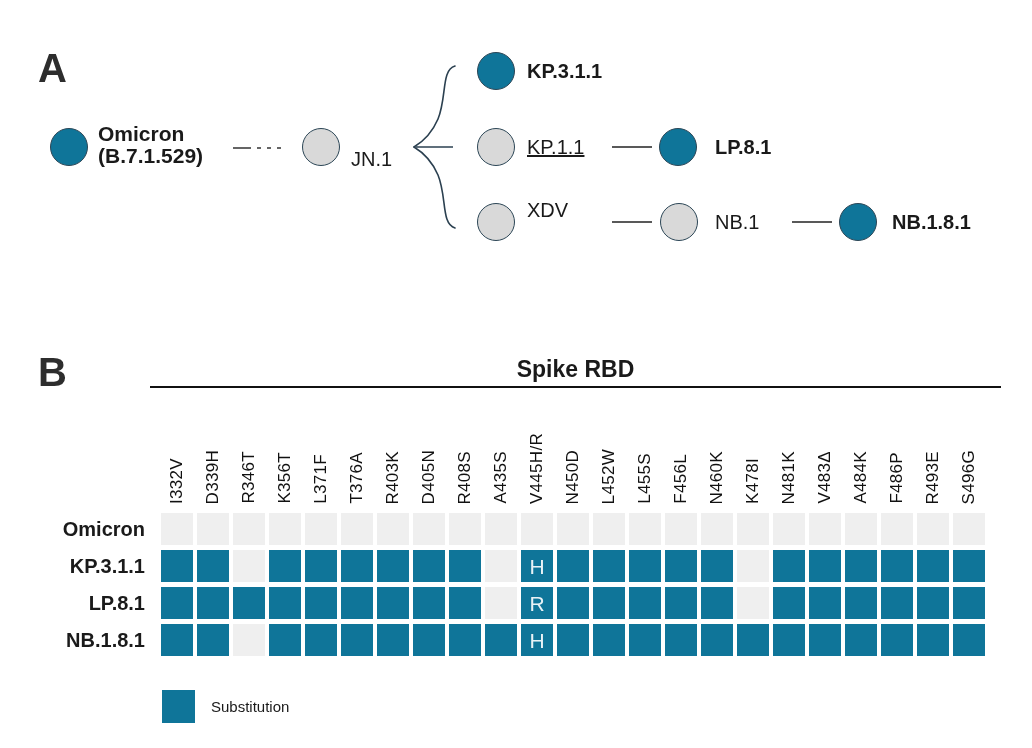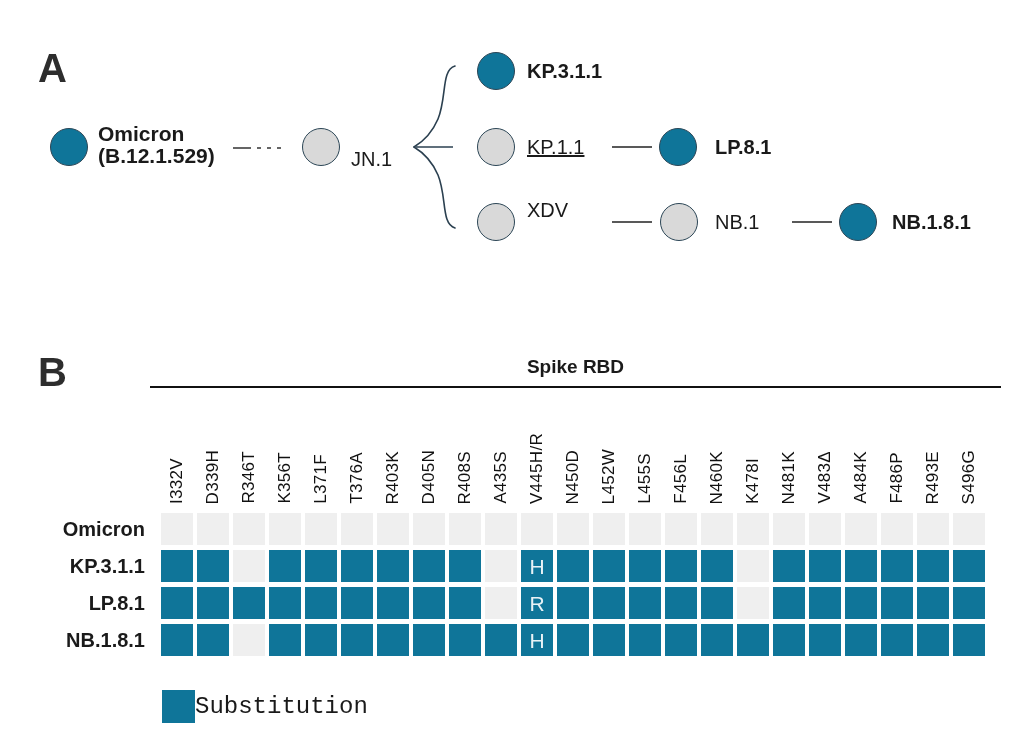--- a/index.html
+++ b/index.html
@@ -20,39 +20,39 @@
   
   .node{position:absolute;width:38px;height:38px;border-radius:50%;border:1.5px solid var(--node-border);}
   .node.teal{background:var(--accent);}
   .node.gray{background:var(--node-gray);}
   .node-label{position:absolute;font-size:20px;line-height:26px;white-space:nowrap;}
   .node-label.bold{font-weight:bold;}
   .root-label{position:absolute;font-size:21px;line-height:22px;font-weight:bold;white-space:nowrap;}
   #lineage-svg{position:absolute;left:0;top:0;width:1032px;height:320px;}
 
   
-  .spike-title{position:absolute;left:150px;top:356px;width:851px;text-align:center;font-size:19px;font-weight:bold;}
+  .spike-title{position:absolute;left:150px;top:356px;width:851px;text-align:center;font-size:23px;font-weight:bold;}
   .spike-rule{position:absolute;left:150px;top:386px;width:851px;height:2px;background:#111;}
 
   .col-labels{position:absolute;left:161px;top:390px;width:824px;height:114px;display:flex;gap:4px;}
   .col-label-wrap{flex:0 0 32px;width:32px;display:flex;align-items:flex-end;justify-content:center;}
   .col-label-wrap span{writing-mode:vertical-rl;transform:rotate(180deg);font-size:17px;letter-spacing:0.3px;white-space:nowrap;color:#111;}
 
   .row-labels{position:absolute;left:0;top:513px;width:145px;}
   .row-label{height:32px;margin-bottom:5px;line-height:32px;text-align:right;font-weight:bold;font-size:20px;white-space:nowrap;}
 
   .grid{position:absolute;left:161px;top:513px;}
   .grid-row{display:flex;gap:4px;margin-bottom:5px;}
   .cell{width:32px;height:32px;background:var(--empty-cell);display:flex;align-items:center;justify-content:center;
         color:#e8f2f6;font-size:21px;line-height:1;}
   .cell.filled{background:var(--accent);}
 
   .legend{position:absolute;left:162px;top:690px;display:flex;align-items:center;}
   .legend-swatch{width:33px;height:33px;background:var(--accent);}
-  .legend-label{margin-left:0;font-size:24px;font-family:Liberation Mono, monospace;}
+  .legend-label{margin-left:16px;font-size:15px;}
 </style>
 </head>
 <body>
 
 <div id="page">
 
   <section>
     <div class="panel-letter" style="left:38px;top:48px;">A</div>
 
     <svg id="lineage-svg" viewBox="0 0 1032 320" fill="none">
@@ -61,21 +61,21 @@
       <path d="M414,147 C424,153 432,161 438,175 C447,197 441,224 455,228" stroke="#2b4050" stroke-width="1.6" stroke-linecap="round"></path>
       <path d="M416,147 H453" stroke="#2b4050" stroke-width="1.4"></path>
       <path d="M612,147 H652" stroke="#222" stroke-width="1.5"></path>
       <path d="M612,222 H652" stroke="#222" stroke-width="1.5"></path>
       <path d="M792,222 H832" stroke="#222" stroke-width="1.5"></path>
     </svg>
 
     <div class="node teal" style="left:50px;top:128px;"></div>
     <div class="root-label" style="left:98px;top:123px;">
       <div>Omicron</div>
-      <div>(B.12.1.529)</div>
+      <div>(B.7.1.529)</div>
     </div>
 
     <div class="node gray" style="left:302px;top:128px;"></div>
     <div class="node-label" style="left:351px;top:146px;">JN.1</div>
 
     <div class="node teal" style="left:477px;top:52px;"></div>
     <div class="node-label bold" style="left:527px;top:58px;">KP.3.1.1</div>
 
     <div class="node gray" style="left:477px;top:128px;"></div>
     <div class="node-label" style="left:527px;top:134px;text-decoration:underline;">KP.1.1</div>

